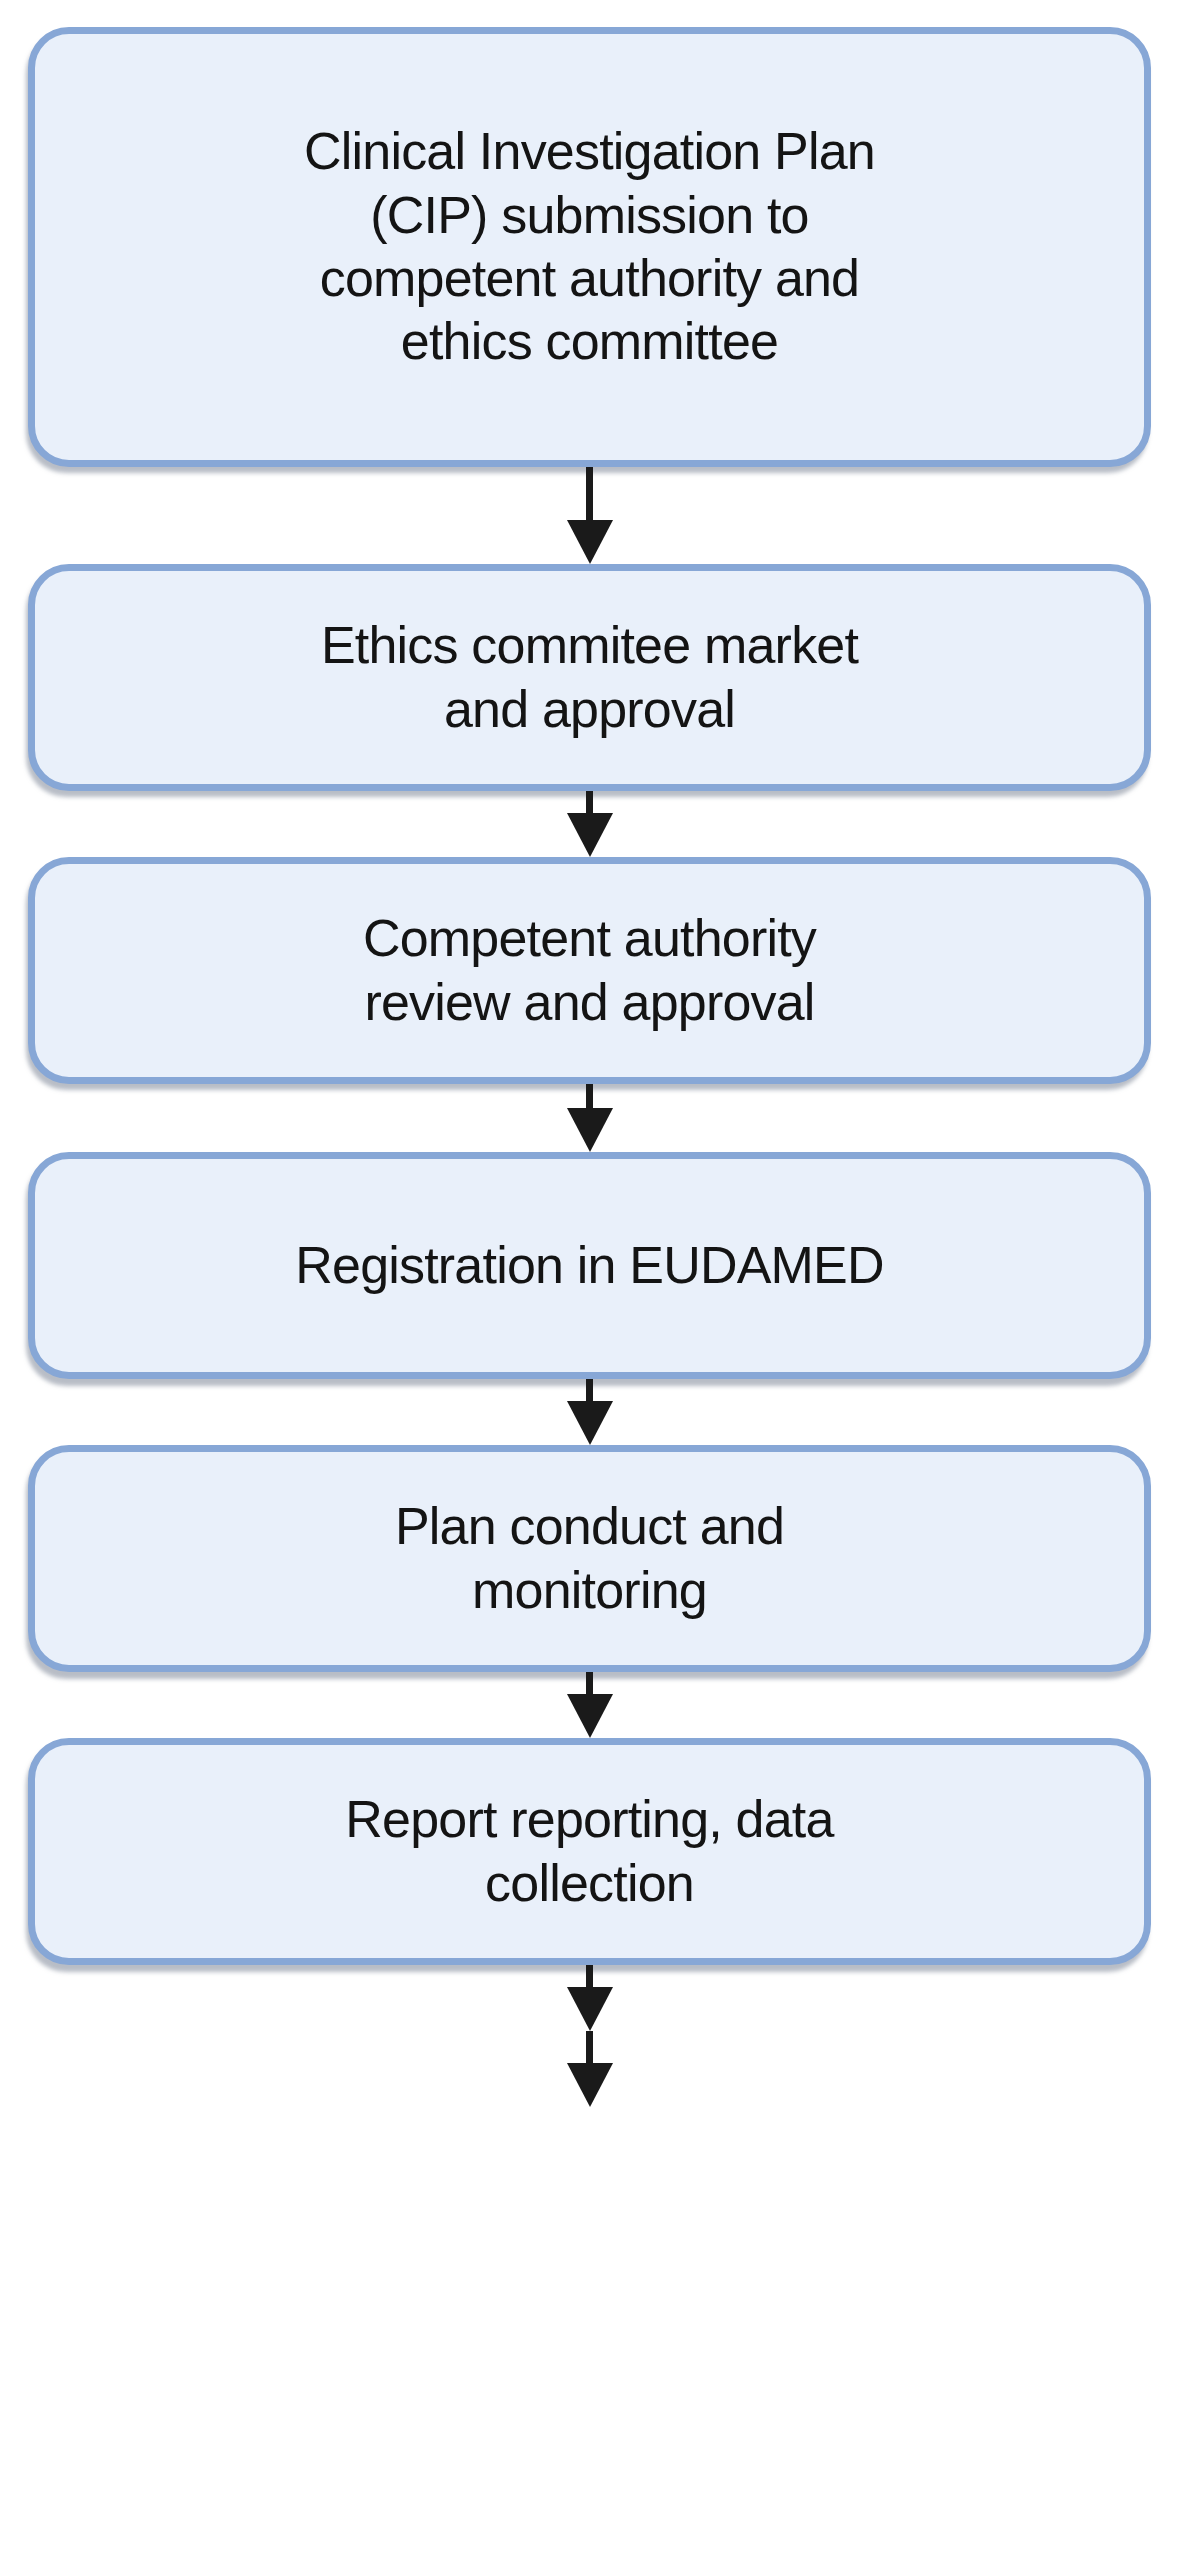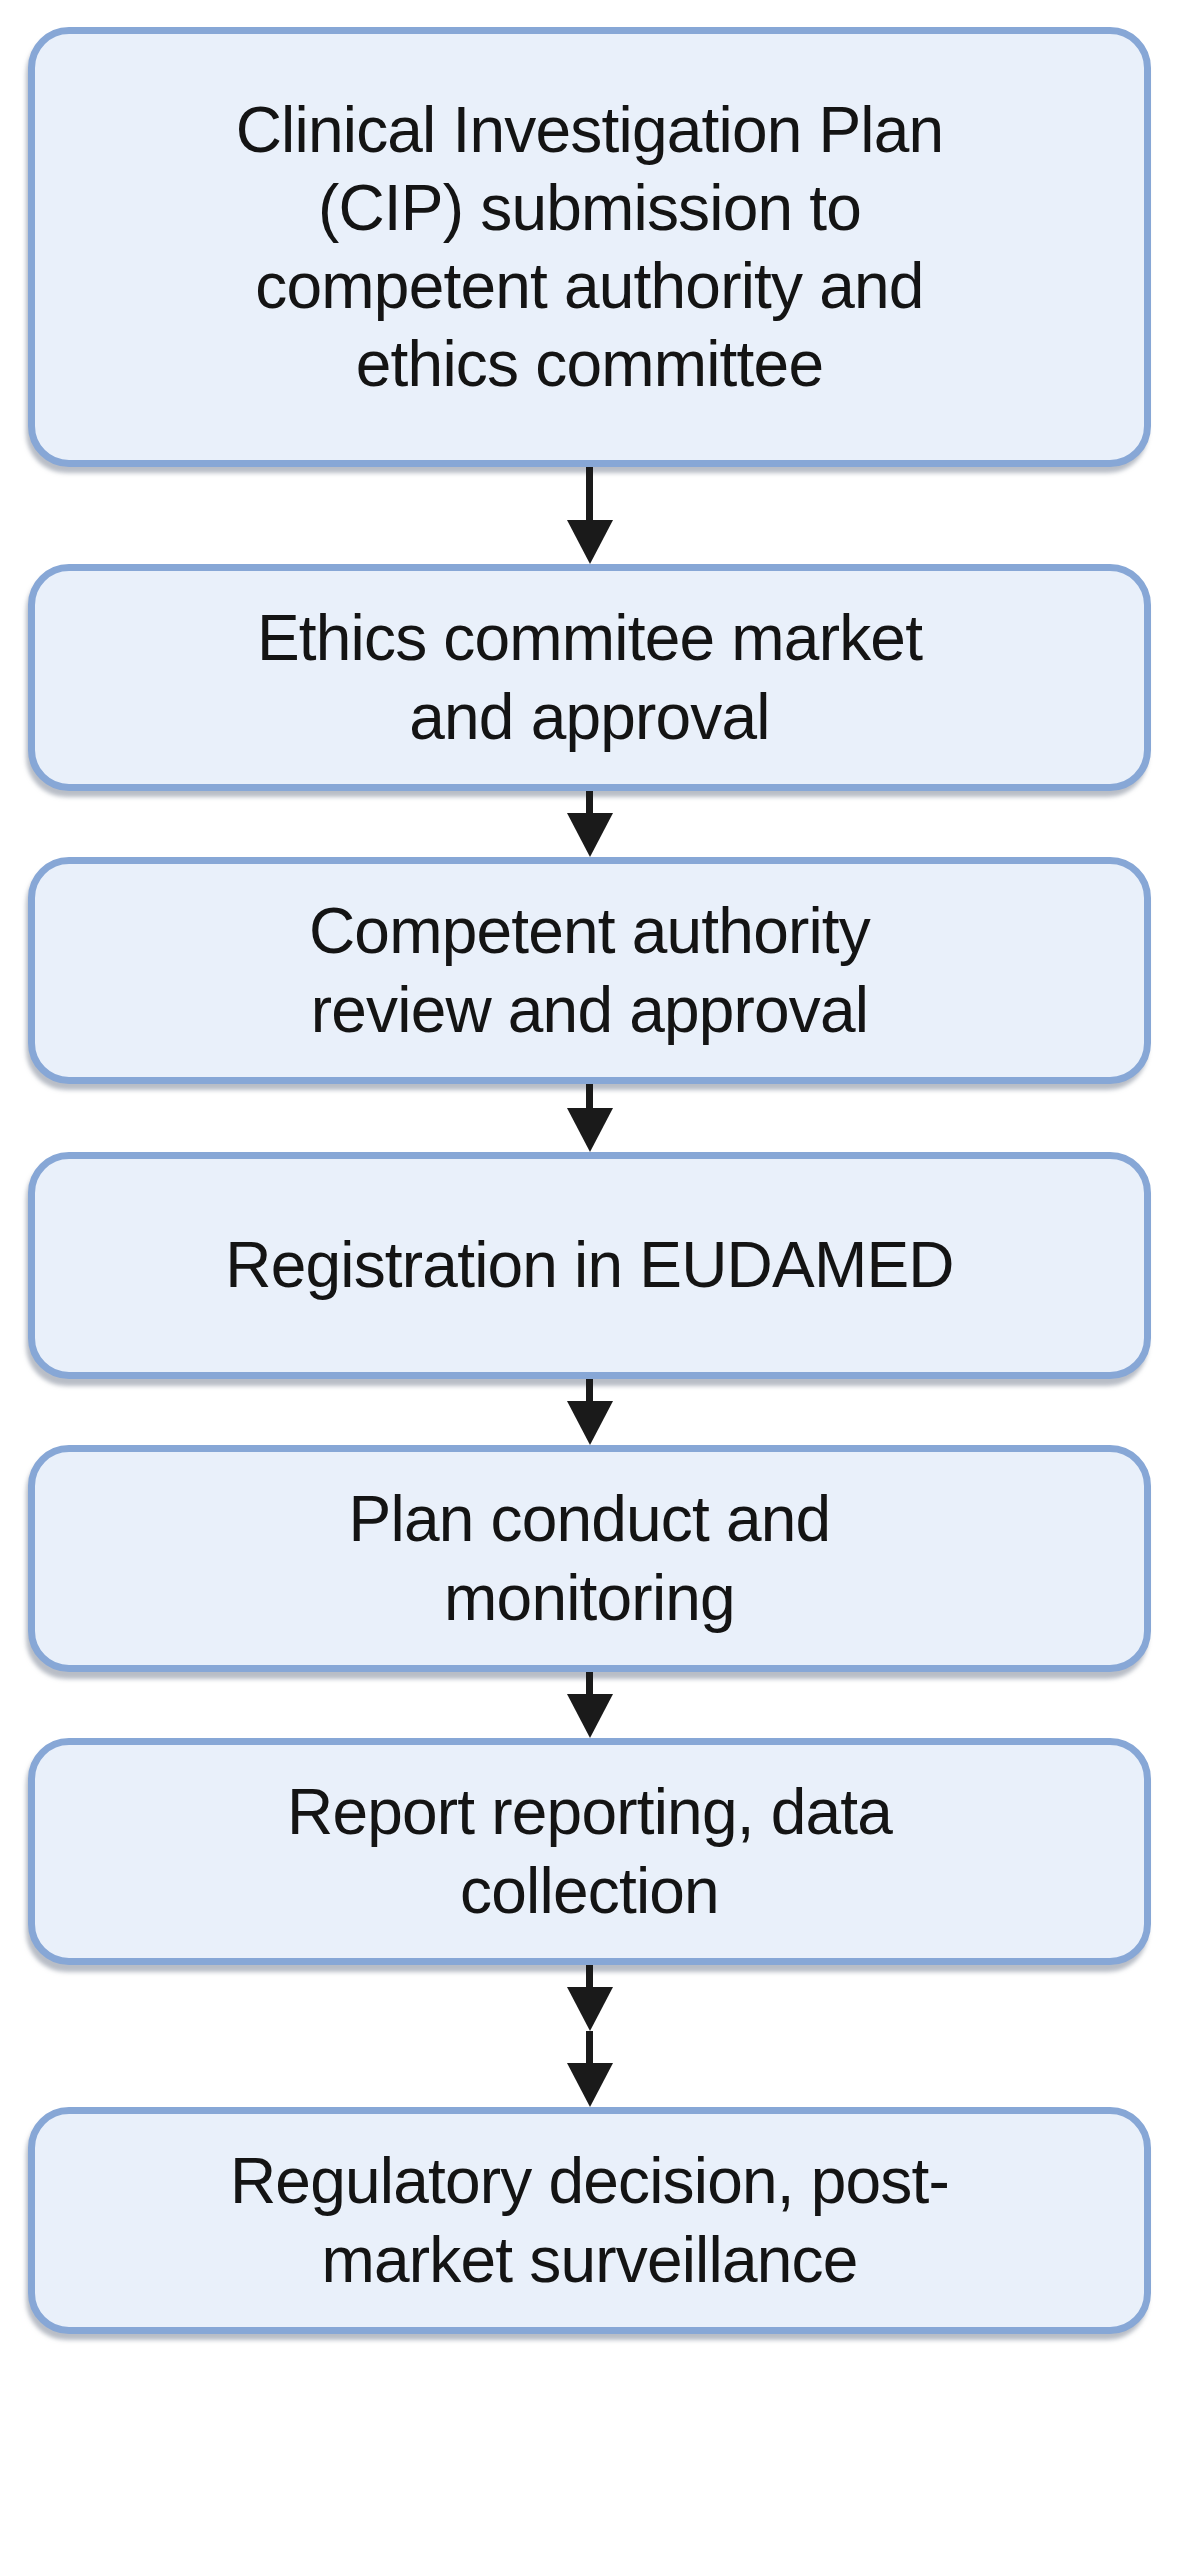--- a/index.html
+++ b/index.html
@@ -32,21 +32,21 @@
     justify-content: center;
     text-align: center;
     min-height: 227px;
     padding: 6.8px 17px;
   }
   .flow-box--xl {
     min-height: 440px;
   }
   .flow-label {
     white-space: pre-line;
-    font-size: 64px;
+    font-size: 52px;
     line-height: 1.22;
     letter-spacing: -0.8px;
     color: #141414;
     font-weight: 400;
   }
   .arrow {
     display: flex;
     flex-direction: column;
     align-items: center;
     height: 66px;
@@ -135,19 +135,15 @@
     <div class="arrow-shaft"></div>
     <div class="arrow-head"></div>
   </div>
 
 
   <div class="arrow arrow--last">
     <div class="arrow-shaft"></div>
     <div class="arrow-head"></div>
   </div>
 
-  <div class="flow-box">
-    <span class="flow-label">Regulatory decision, post-
-market surveillance</span>
-  </div>
 
 </div>
 
 
 </body></html>

